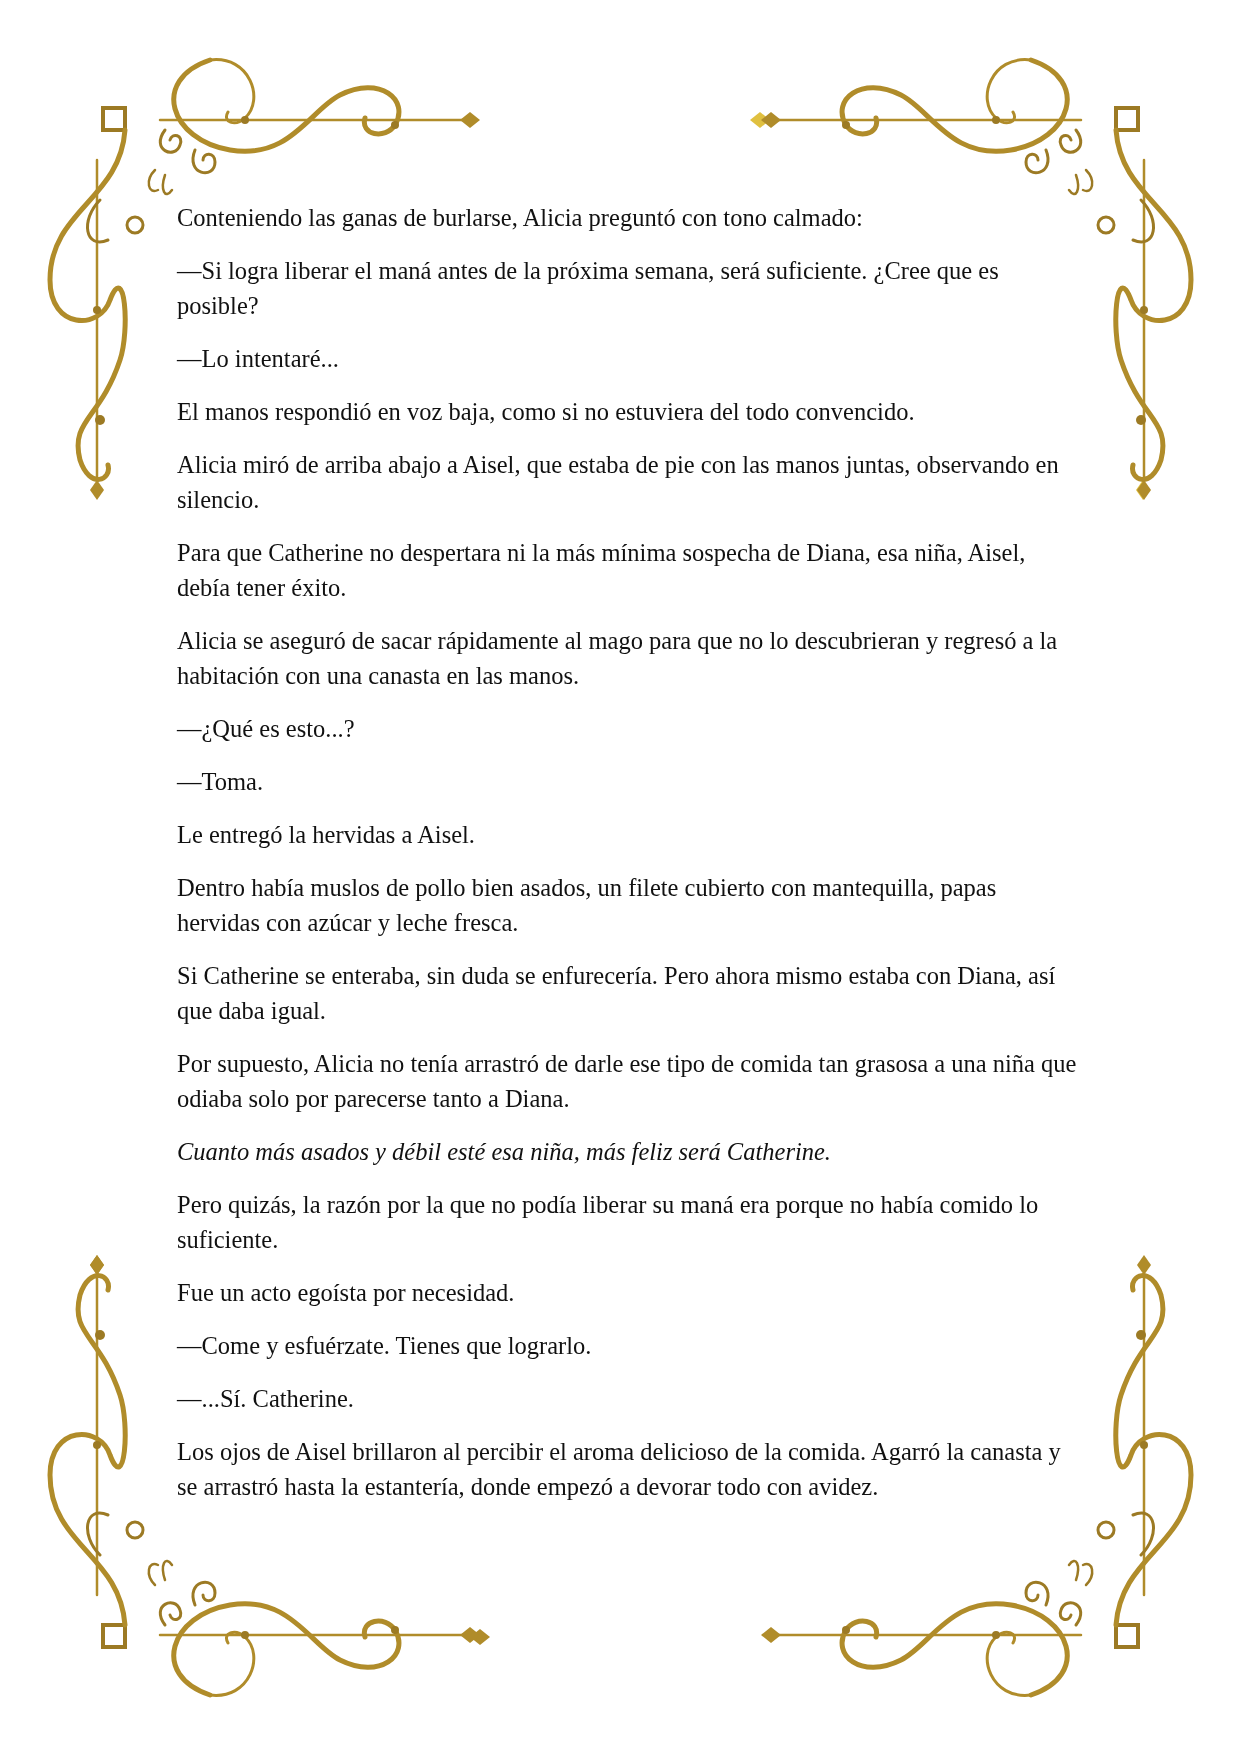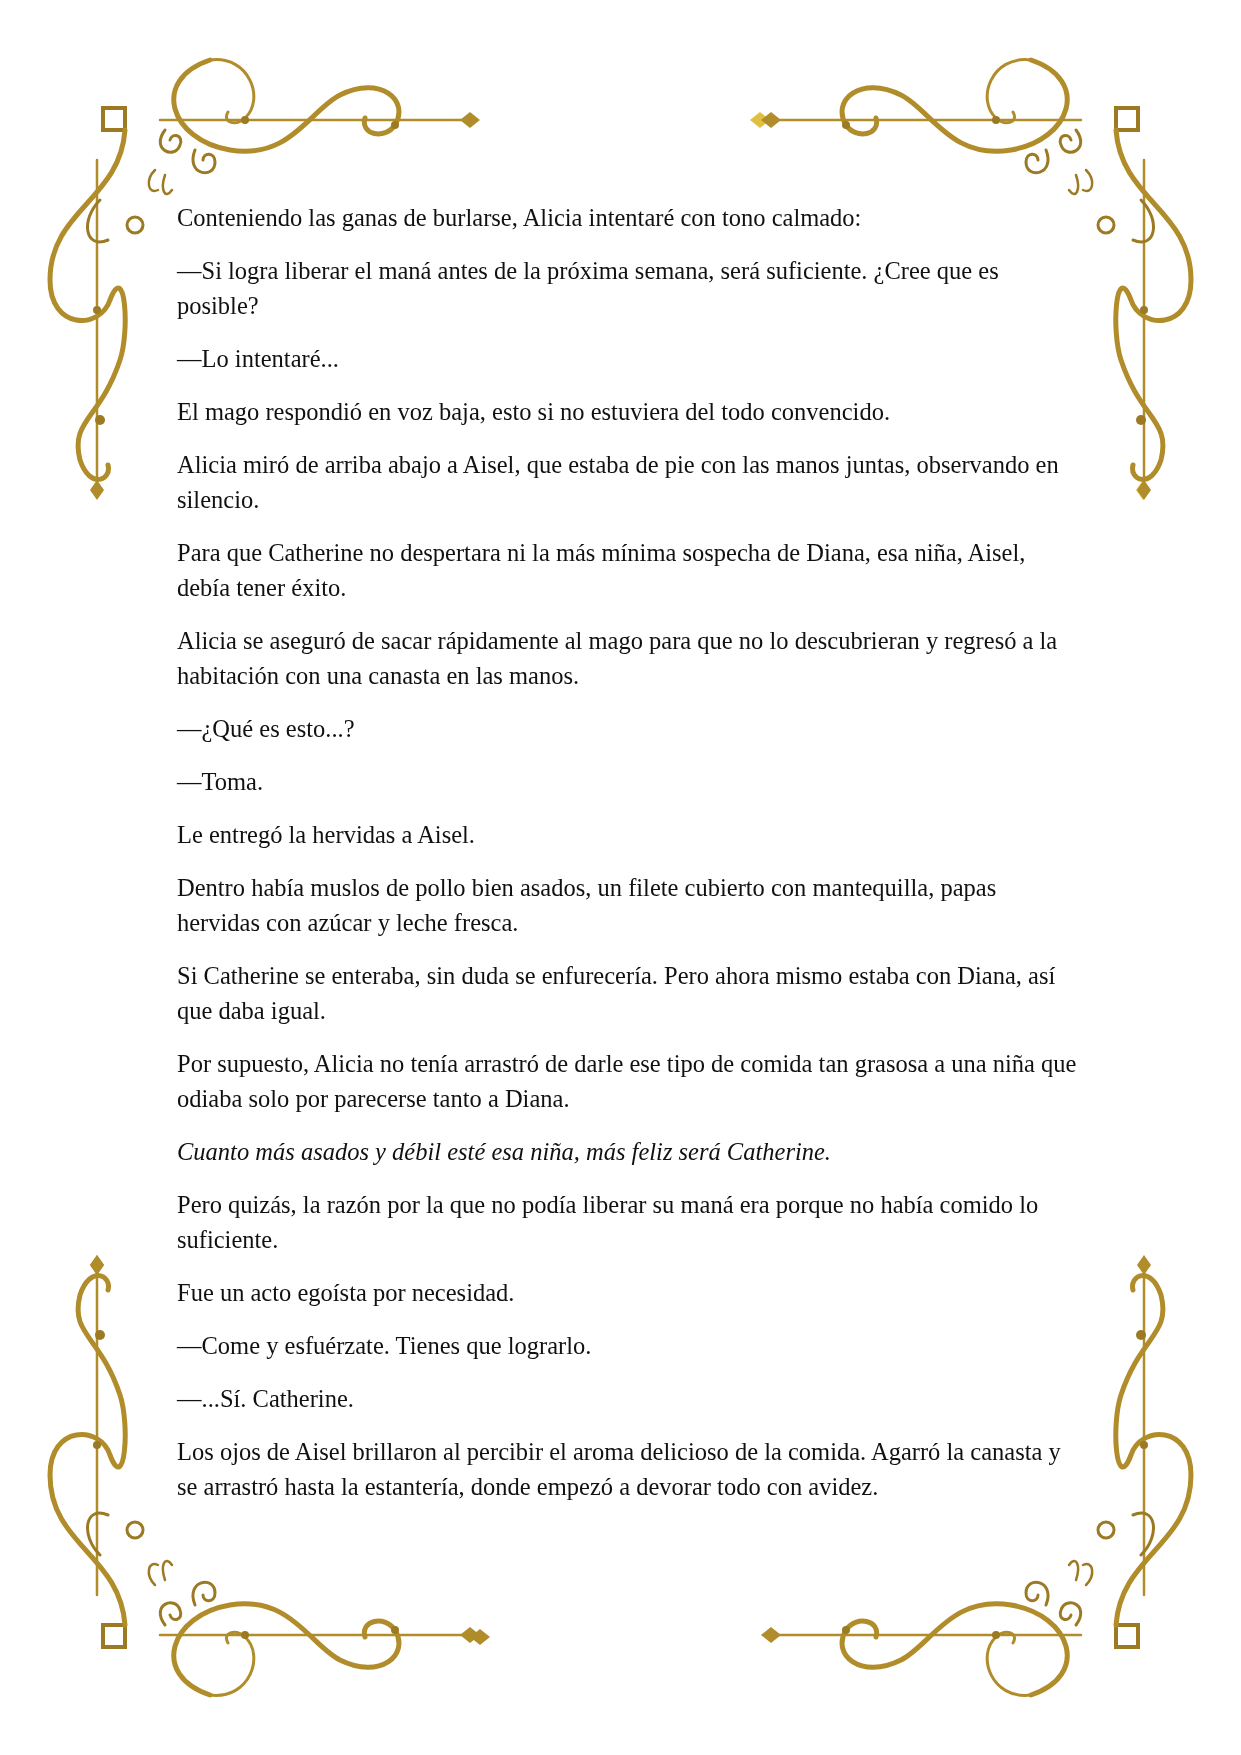--- a/index.html
+++ b/index.html
@@ -69,24 +69,24 @@
   <line x1="1143" y1="535" x2="1143" y2="1230" stroke="url(#goldV)" stroke-width="5"></line>
   <path d="M1143 480 L1150 490 L1143 500 L1136 490 Z" fill="#e0c040"></path>
 
   <use href="#corner"></use>
   <use href="#corner" transform="translate(1241,0) scale(-1,1)"></use>
   <use href="#corner" transform="translate(0,1755) scale(1,-1)"></use>
   <use href="#corner" transform="translate(1241,1755) scale(-1,-1)"></use>
 </svg>
 
 <div class="content">
-  <p>Conteniendo las ganas de burlarse, Alicia intentaré con tono calmado:</p>
+  <p>Conteniendo las ganas de burlarse, Alicia preguntó con tono calmado:</p>
   <p>—Si logra liberar el maná antes de la próxima semana, será suficiente. ¿Cree que es posible?</p>
   <p>—Lo intentaré...</p>
-  <p>El mago respondió en voz baja, esto si no estuviera del todo convencido.</p>
+  <p>El manos respondió en voz baja, como si no estuviera del todo convencido.</p>
   <p>Alicia miró de arriba abajo a Aisel, que estaba de pie con las manos juntas, observando en silencio.</p>
   <p>Para que Catherine no despertara ni la más mínima sospecha de Diana, esa niña, Aisel, debía tener éxito.</p>
   <p>Alicia se aseguró de sacar rápidamente al mago para que no lo descubrieran y regresó a la habitación con una canasta en las manos.</p>
   <p>—¿Qué es esto...?</p>
   <p>—Toma.</p>
   <p>Le entregó la hervidas a Aisel.</p>
   <p>Dentro había muslos de pollo bien asados, un filete cubierto con mantequilla, papas hervidas con azúcar y leche fresca.</p>
   <p>Si Catherine se enteraba, sin duda se enfurecería. Pero ahora mismo estaba con Diana, así que daba igual.</p>
   <p>Por supuesto, Alicia no tenía arrastró de darle ese tipo de comida tan grasosa a una niña que odiaba solo por parecerse tanto a Diana.</p>
   <p class="italic">Cuanto más asados y débil esté esa niña, más feliz será Catherine.</p>

